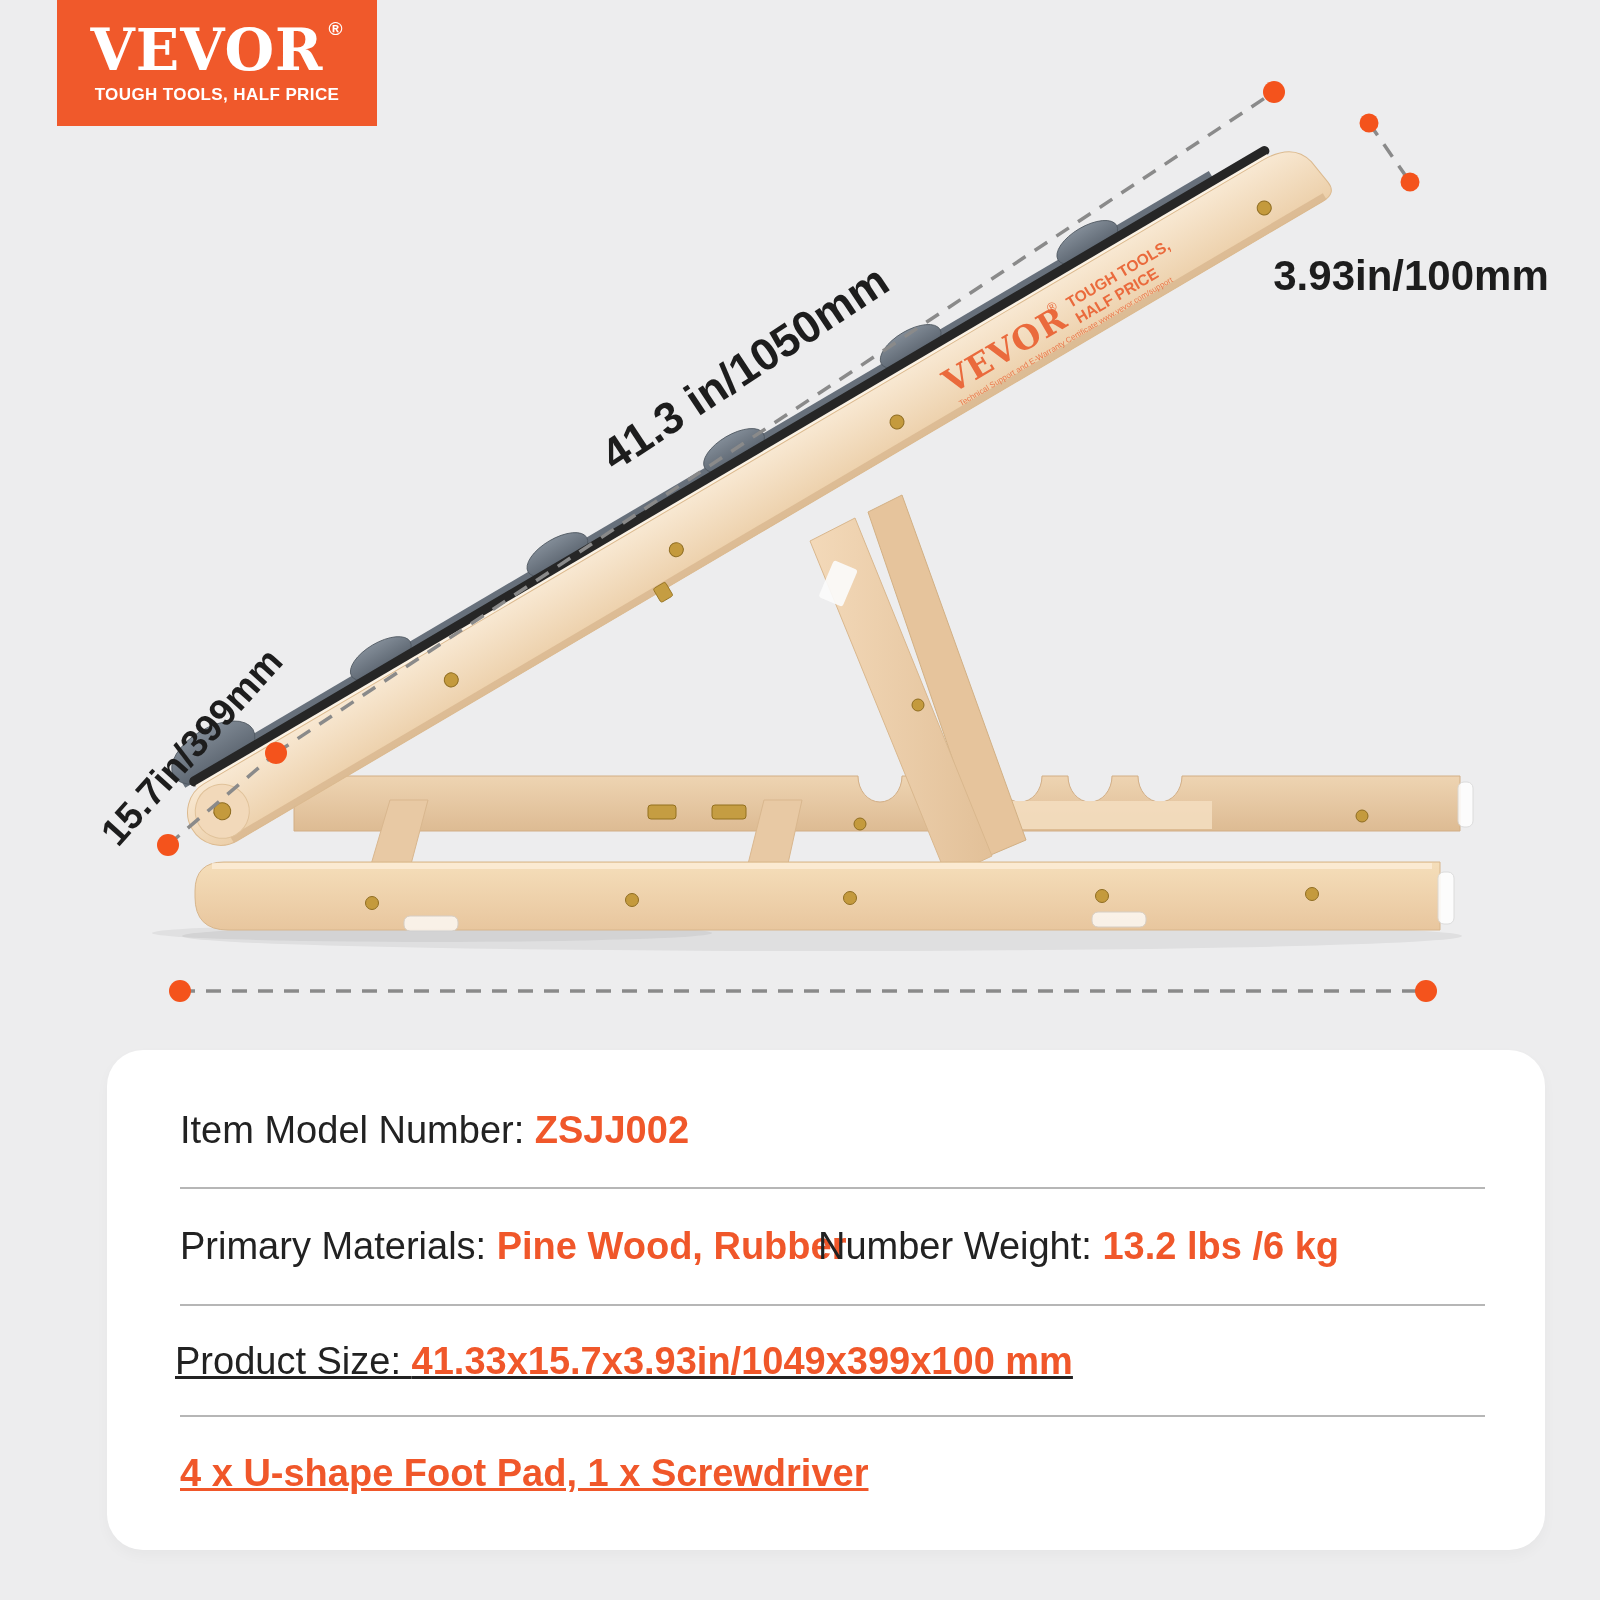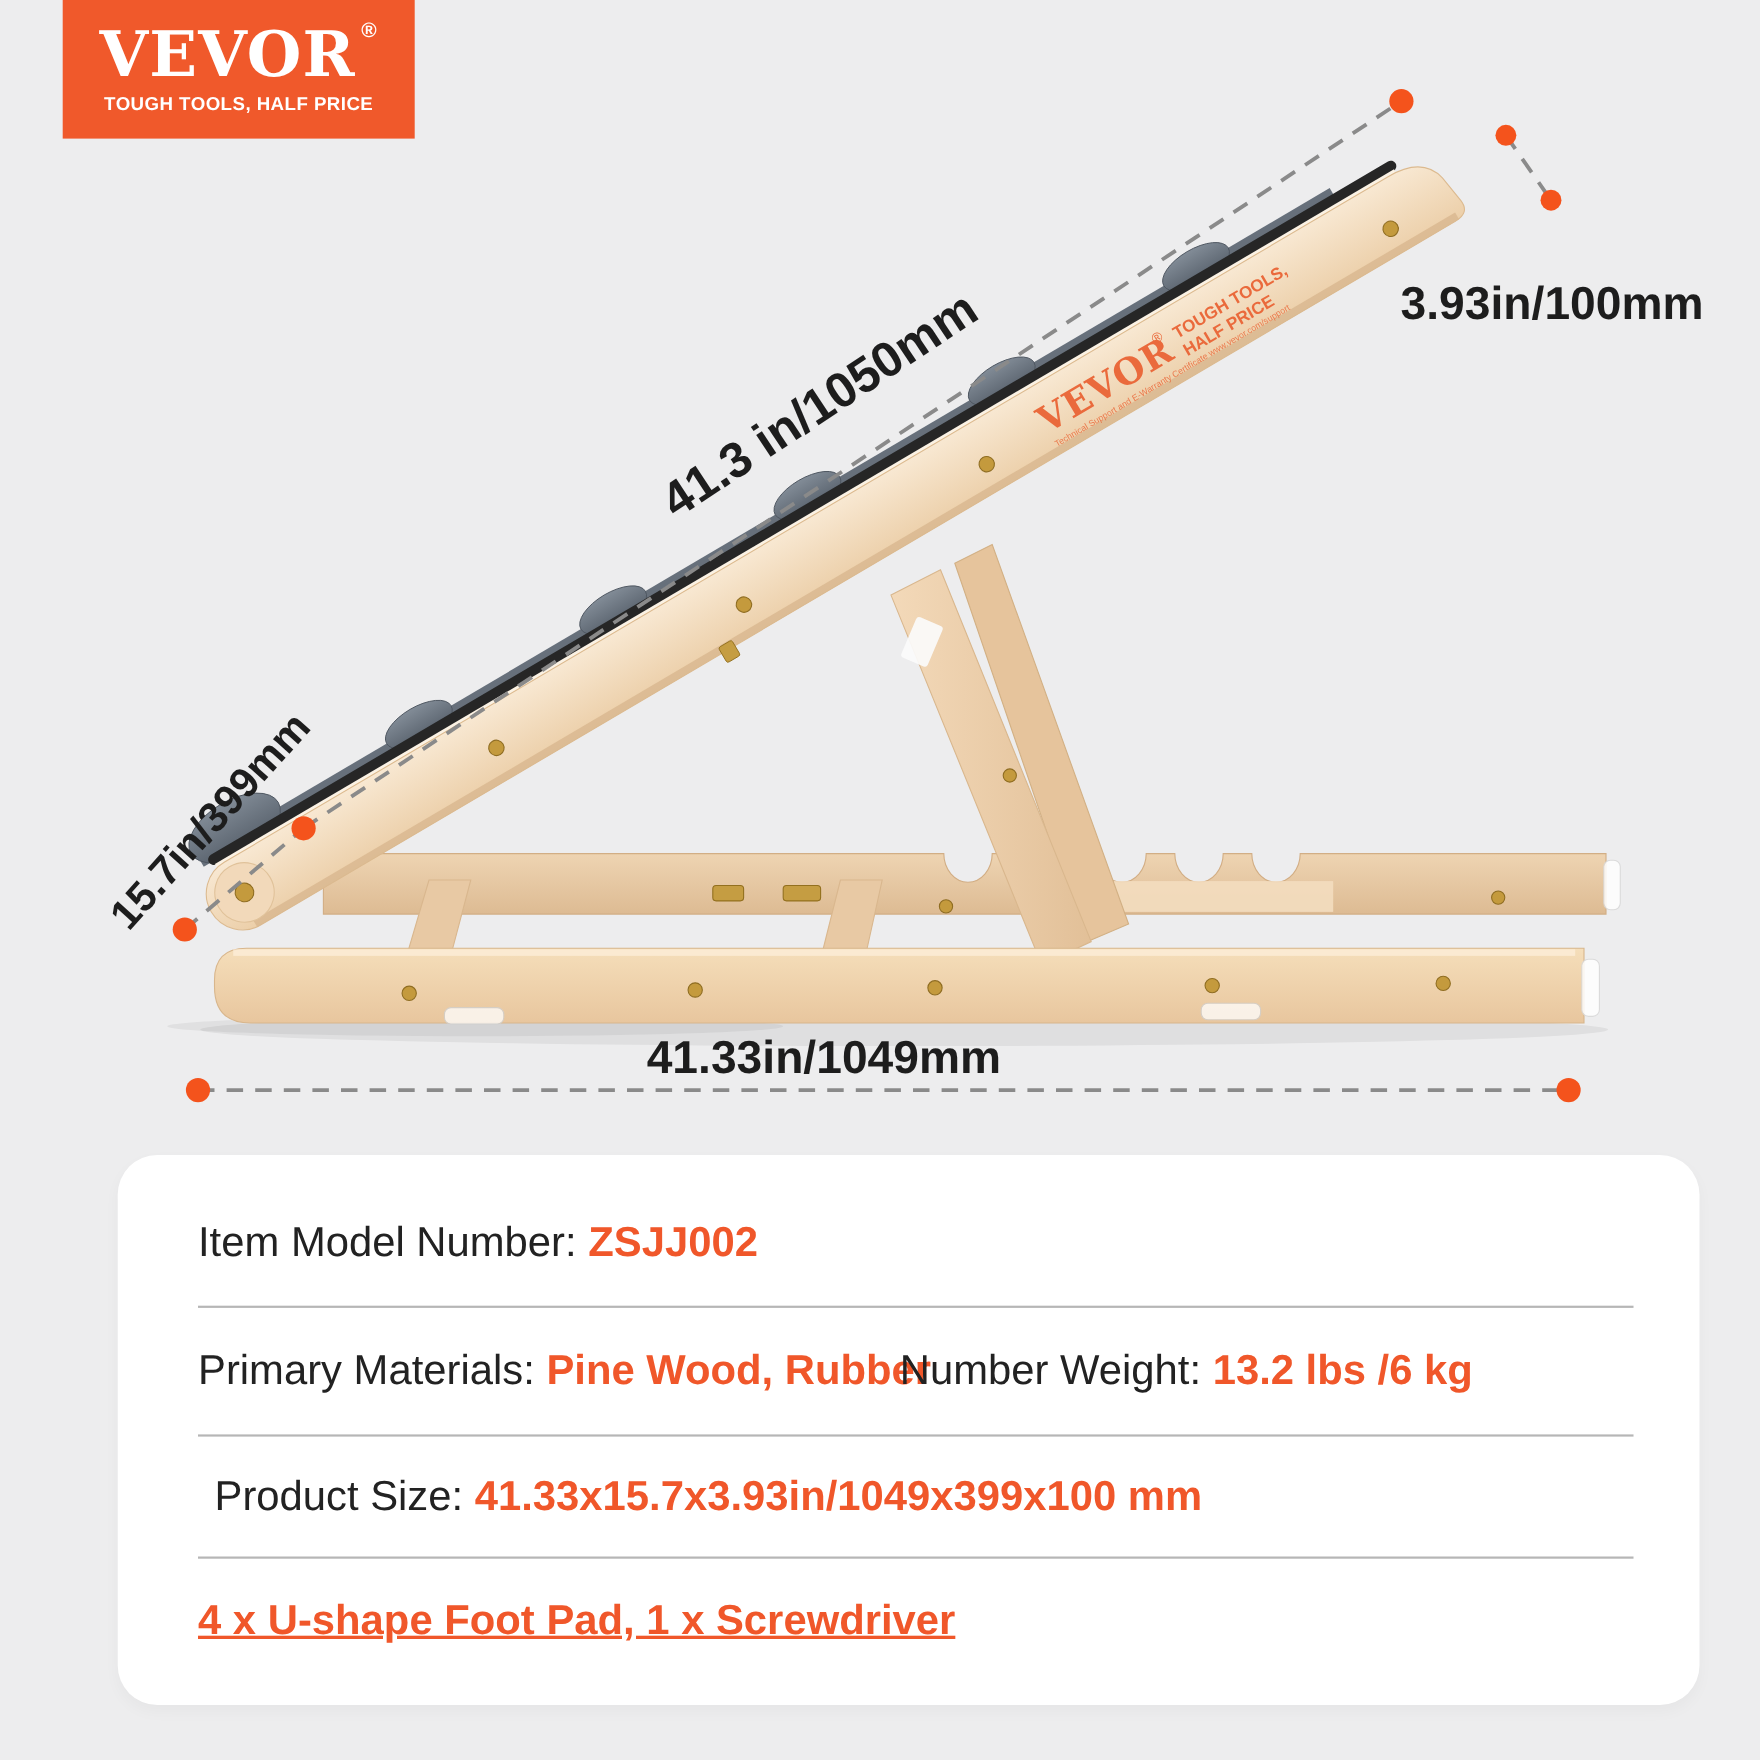--- a/index.html
+++ b/index.html
@@ -25,21 +25,21 @@
   
   .spec-card{position:absolute;left:95px;top:1050px;width:1438px;height:500px;background:#ffffff;border-radius:36px;box-shadow:0 6px 14px rgba(0,0,0,0.03);}
   .spec-row{position:absolute;font-size:38px;line-height:44px;color:#222;white-space:nowrap;}
   .spec-label{color:#222;}
   .spec-value{color:#F0572A;font-weight:bold;}
   .spec-included{color:#F0572A;font-weight:bold;text-decoration:underline;}
   .r1c1{left:73px;top:58px;}
   .r1c2{left:723px;top:58px;}
   .r2c1{left:73px;top:174px;}
   .r2c2{left:711px;top:174px;}
-  .r3c1{left:88px;top:289px;}
+  .r3c1{left:68px;top:289px;text-decoration:underline;}
   .r4c1{left:73px;top:401px;}
   .divider{position:absolute;left:73px;width:1305px;height:2px;background:#9e9e9e;opacity:.75;}
   .d1{top:137px;} .d2{top:254px;} .d3{top:365px;}
 </style>
 </head>
 <body>
 
 <div class="stage">
 
   <div class="logo">
@@ -156,21 +156,20 @@
       <circle cx="1357" cy="123" r="9.5"></circle>
       <circle cx="1398" cy="182" r="9.5"></circle>
       <circle cx="168" cy="991" r="11"></circle>
       <circle cx="1414" cy="991" r="11"></circle>
     </g>
   </svg>
 
   <div class="dim dim-length">41.3 in/1050mm</div>
   <div class="dim dim-width">15.7in/399mm</div>
   <div class="dim dim-thickness">3.93in/100mm</div>
-  <div class="dim dim-base">41.33in/1049mm</div>
 
   <div class="spec-card">
     <div class="spec-row r1c1">
       <span class="spec-label">Item Model Number: </span><span class="spec-value">ZSJJ002</span>
     </div>
     <div class="divider d1"></div>
     <div class="spec-row r2c1">
       <span class="spec-label">Primary Materials: </span><span class="spec-value">Pine Wood, Rubber</span>
     </div>
     <div class="spec-row r2c2">

